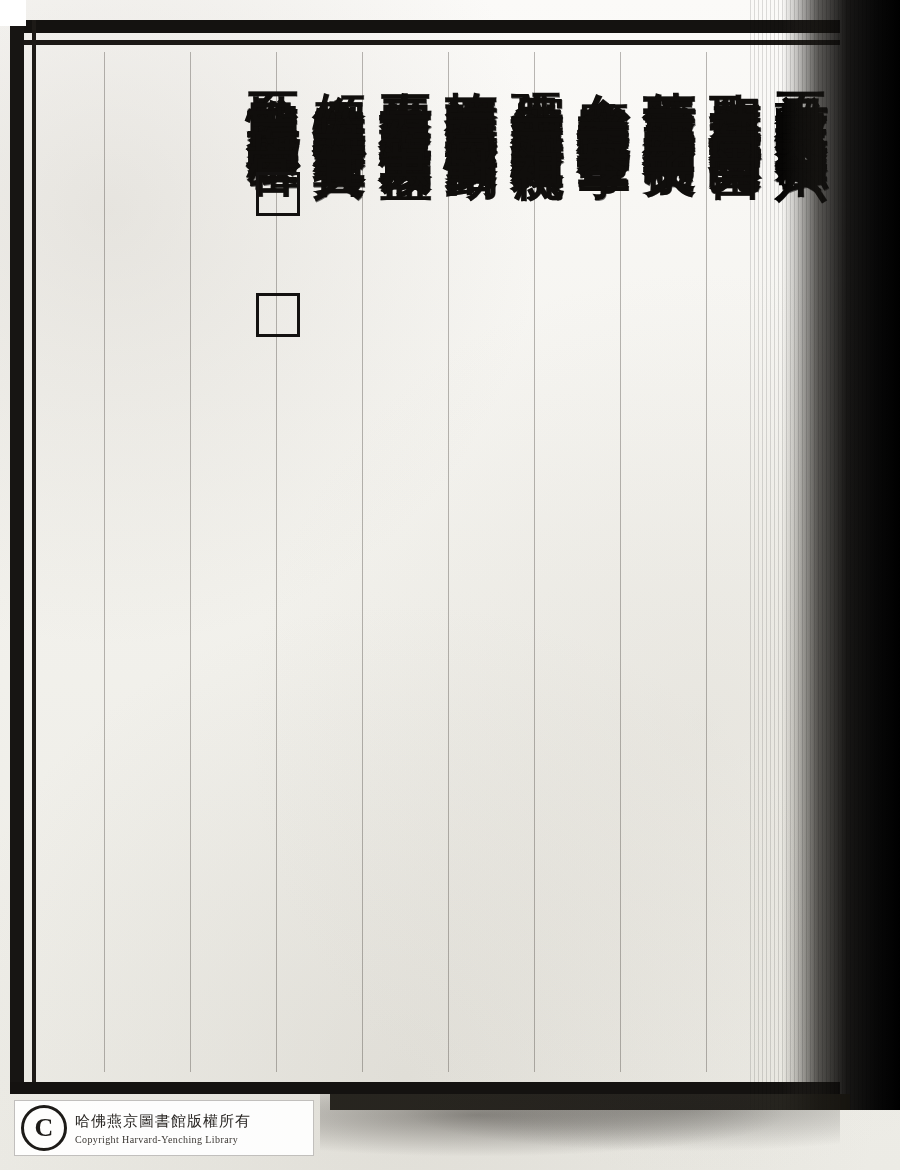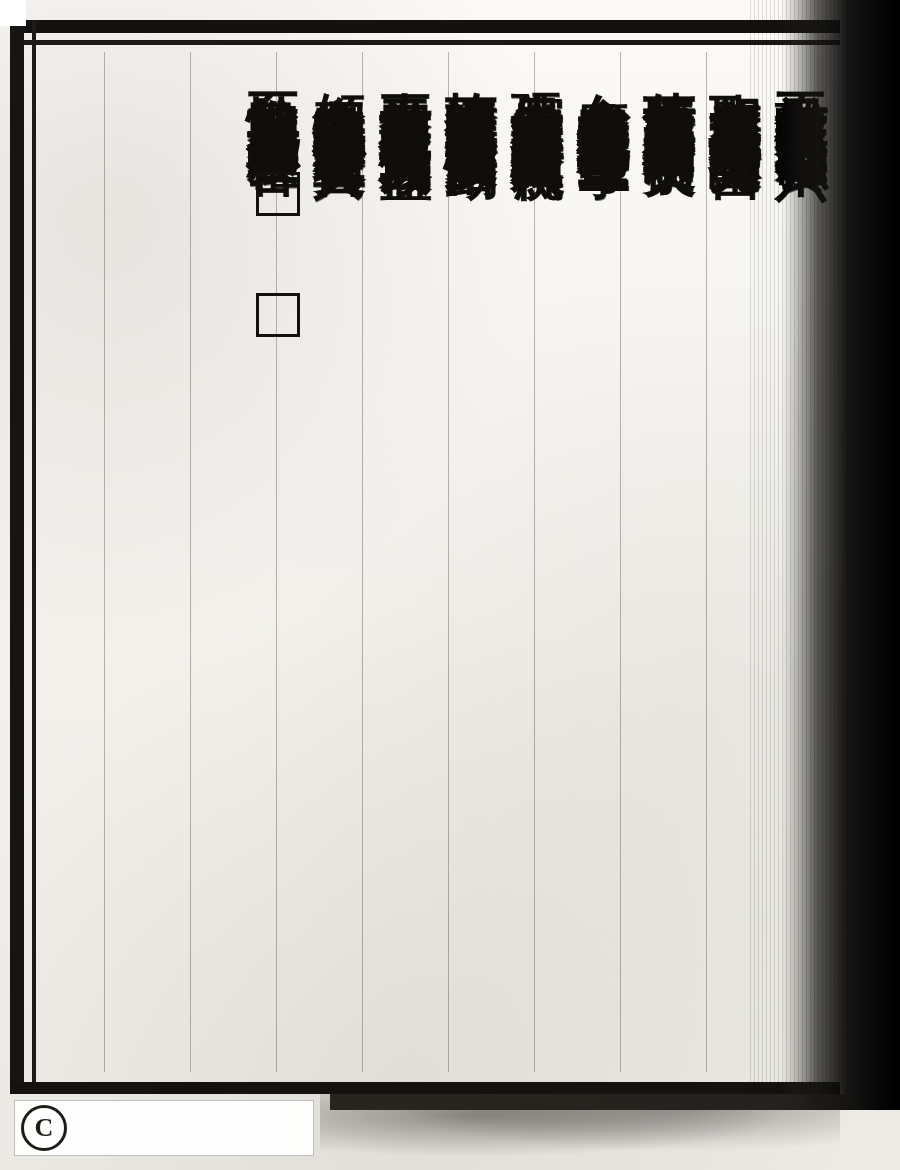--- a/index.html
+++ b/index.html
@@ -282,16 +282,20 @@
   <div id="ghost-column">前 卷 三 十</div>
 
   <div id="gutter-shadow"></div>
   <div id="gutter-streaks"></div>
 
   <div id="bottom-band"></div>
   <div id="bottom-smudge"></div>
 
   <div id="stamp">
     <div id="stamp-circle">C</div>
+    <div id="stamp-text">
+      <div id="stamp-cjk">哈佛燕京圖書館版權所有</div>
+      <div id="stamp-en">Copyright Harvard-Yenching Library</div>
+    </div>
   </div>
 
   <div id="corner-chip"></div>
 </div>
 
 </body></html>

